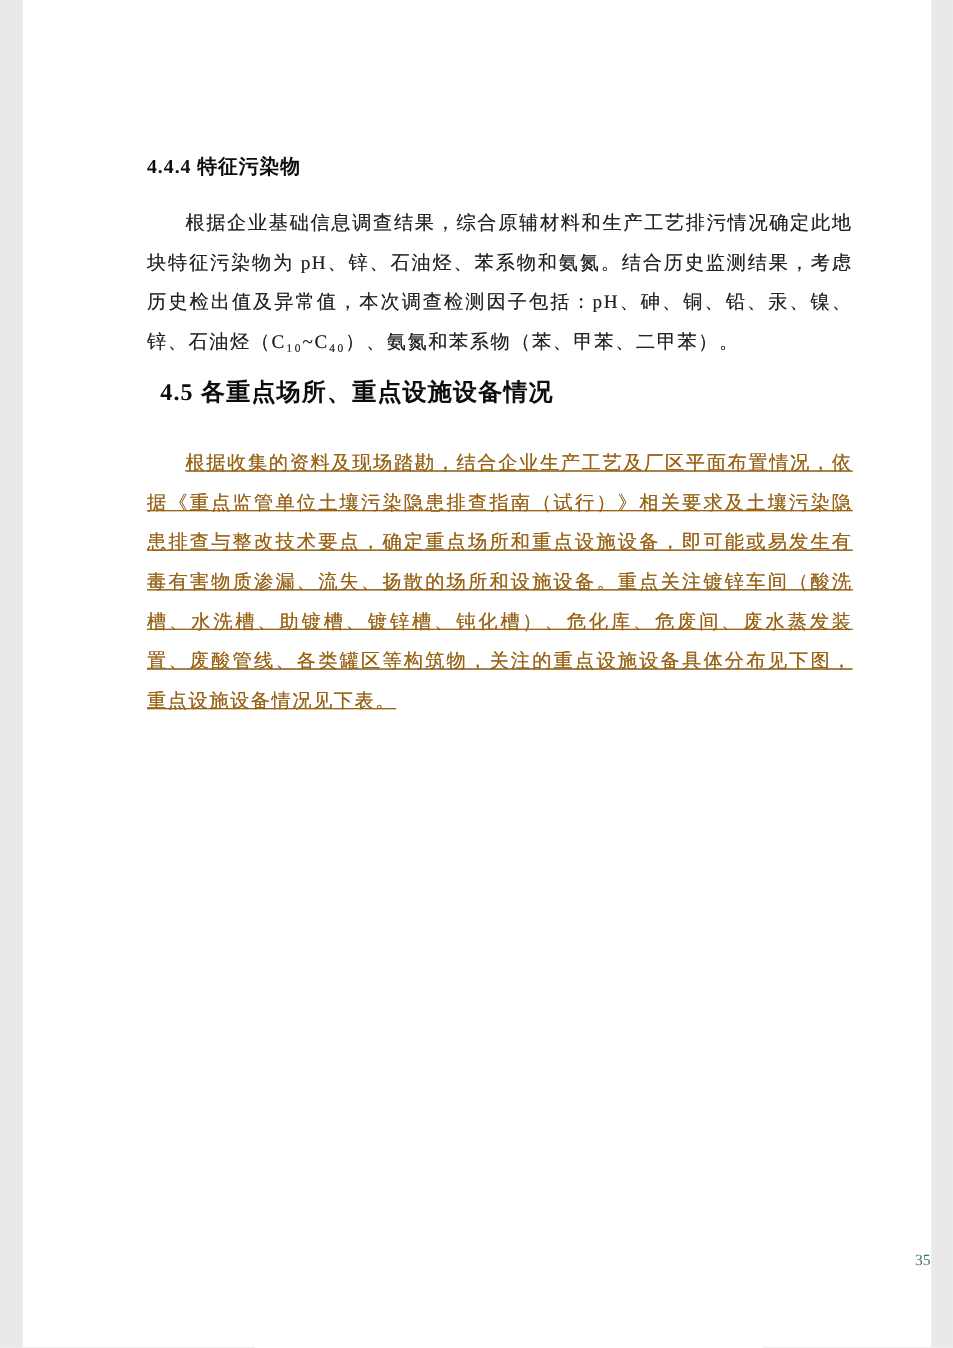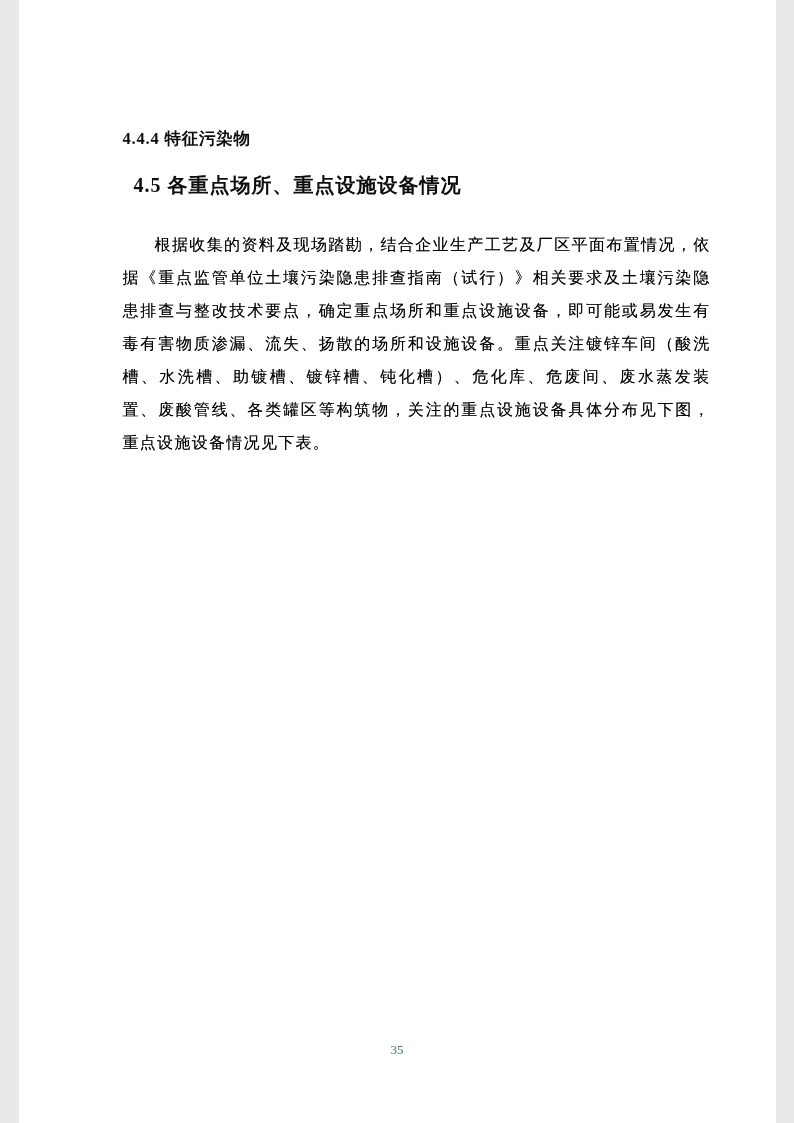--- a/index.html
+++ b/index.html
@@ -56,34 +56,35 @@
     color: #222222;
     
     text-shadow: 0 0 0.3px rgba(34, 34, 34, 0.55);
   }
 
   .page-number {
     position: absolute;
     left: 0;
     right: 0;
     top: 1042px;
-    text-align: center;
+    text-align: right;
     font-size: 13px;
     line-height: 16px;
   }
 </style>
 </head>
 <body>
 
 <div class="page" style="background: rgb(255, 255, 255);">
   <div class="content">
 
     <h2 class="h-sub" style="color: rgb(13, 13, 13);">4.4.4 特征污染物</h2>
 
+    <p class="body-para" style="color: rgb(34, 34, 34);">根据企业基础信息调查结果，综合原辅材料和生产工艺排污情况确定此地块特征污染物为 pH、锌、石油烃、苯系物和氨氮。结合历史监测结果，考虑历史检出值及异常值，本次调查检测因子包括：pH、砷、铜、铅、汞、镍、锌、石油烃（C₁₀~C₄₀）、氨氮和苯系物（苯、甲苯、二甲苯）。</p>
 
     <h1 class="h-main" style="color: rgb(13, 13, 13);">4.5 各重点场所、重点设施设备情况</h1>
 
-    <p class="body-para" style="color: #000000;">根据收集的资料及现场踏勘，结合企业生产工艺及厂区平面布置情况，依据《重点监管单位土壤污染隐患排查指南（试行）》相关要求及土壤污染隐患排查与整改技术要点，确定重点场所和重点设施设备，即可能或易发生有毒有害物质渗漏、流失、扬散的场所和设施设备。重点关注镀锌车间（酸洗槽、水洗槽、助镀槽、镀锌槽、钝化槽）、危化库、危废间、废水蒸发装置、废酸管线、各类罐区等构筑物，关注的重点设施设备具体分布见下图，重点设施设备情况见下表。</p>
+    <p class="body-para" style="color: #a16207; text-decoration: underline;">根据收集的资料及现场踏勘，结合企业生产工艺及厂区平面布置情况，依据《重点监管单位土壤污染隐患排查指南（试行）》相关要求及土壤污染隐患排查与整改技术要点，确定重点场所和重点设施设备，即可能或易发生有毒有害物质渗漏、流失、扬散的场所和设施设备。重点关注镀锌车间（酸洗槽、水洗槽、助镀槽、镀锌槽、钝化槽）、危化库、危废间、废水蒸发装置、废酸管线、各类罐区等构筑物，关注的重点设施设备具体分布见下图，重点设施设备情况见下表。</p>
 
   </div>
 
   <div class="page-number" style="color: rgb(60, 122, 104);">35</div>
 </div>
 
 </body></html>

